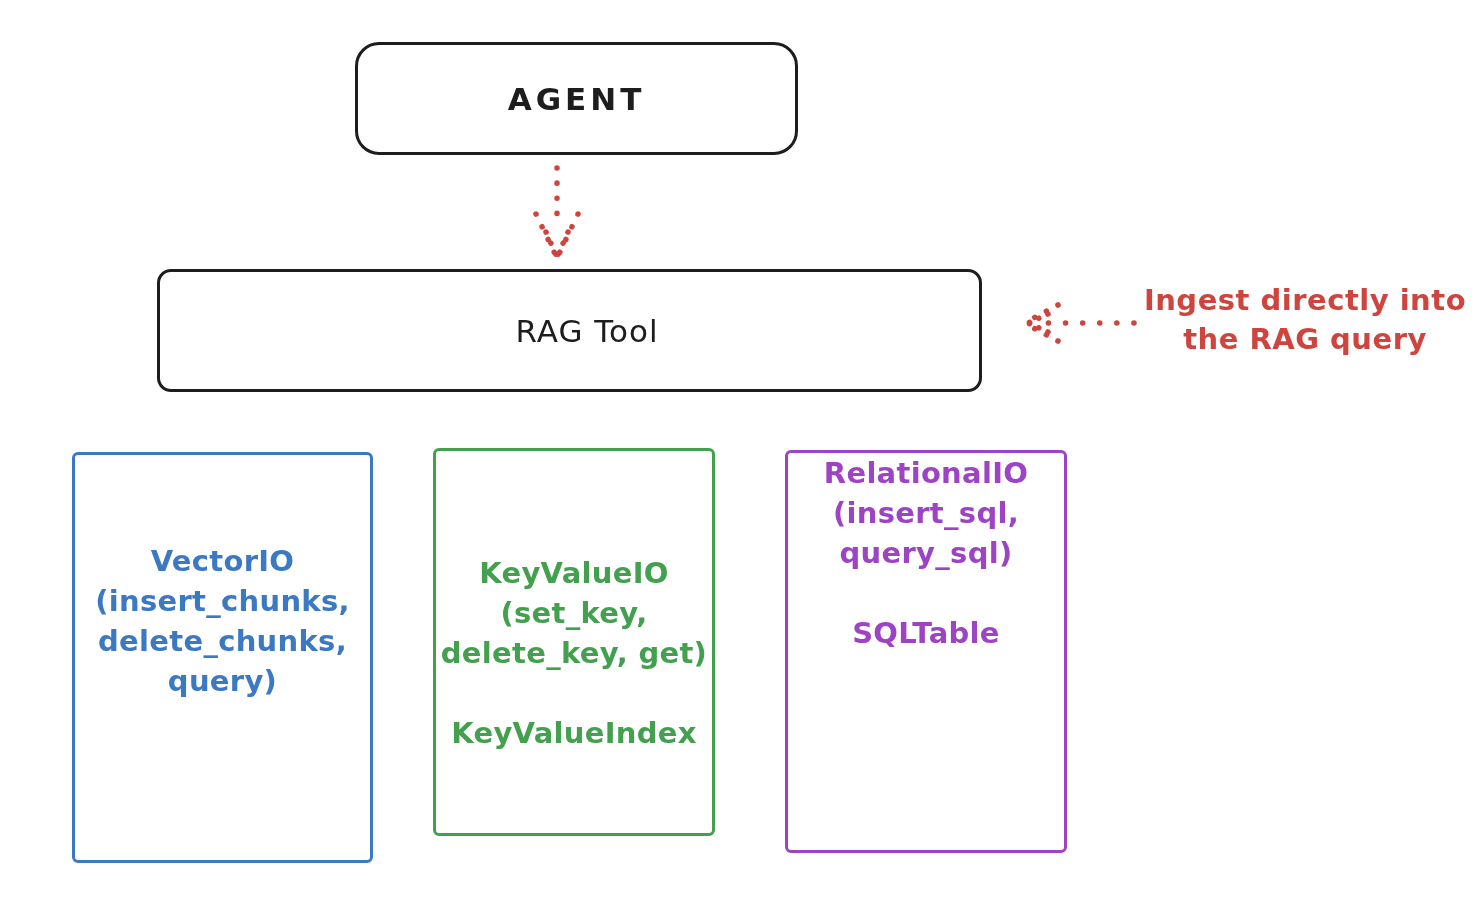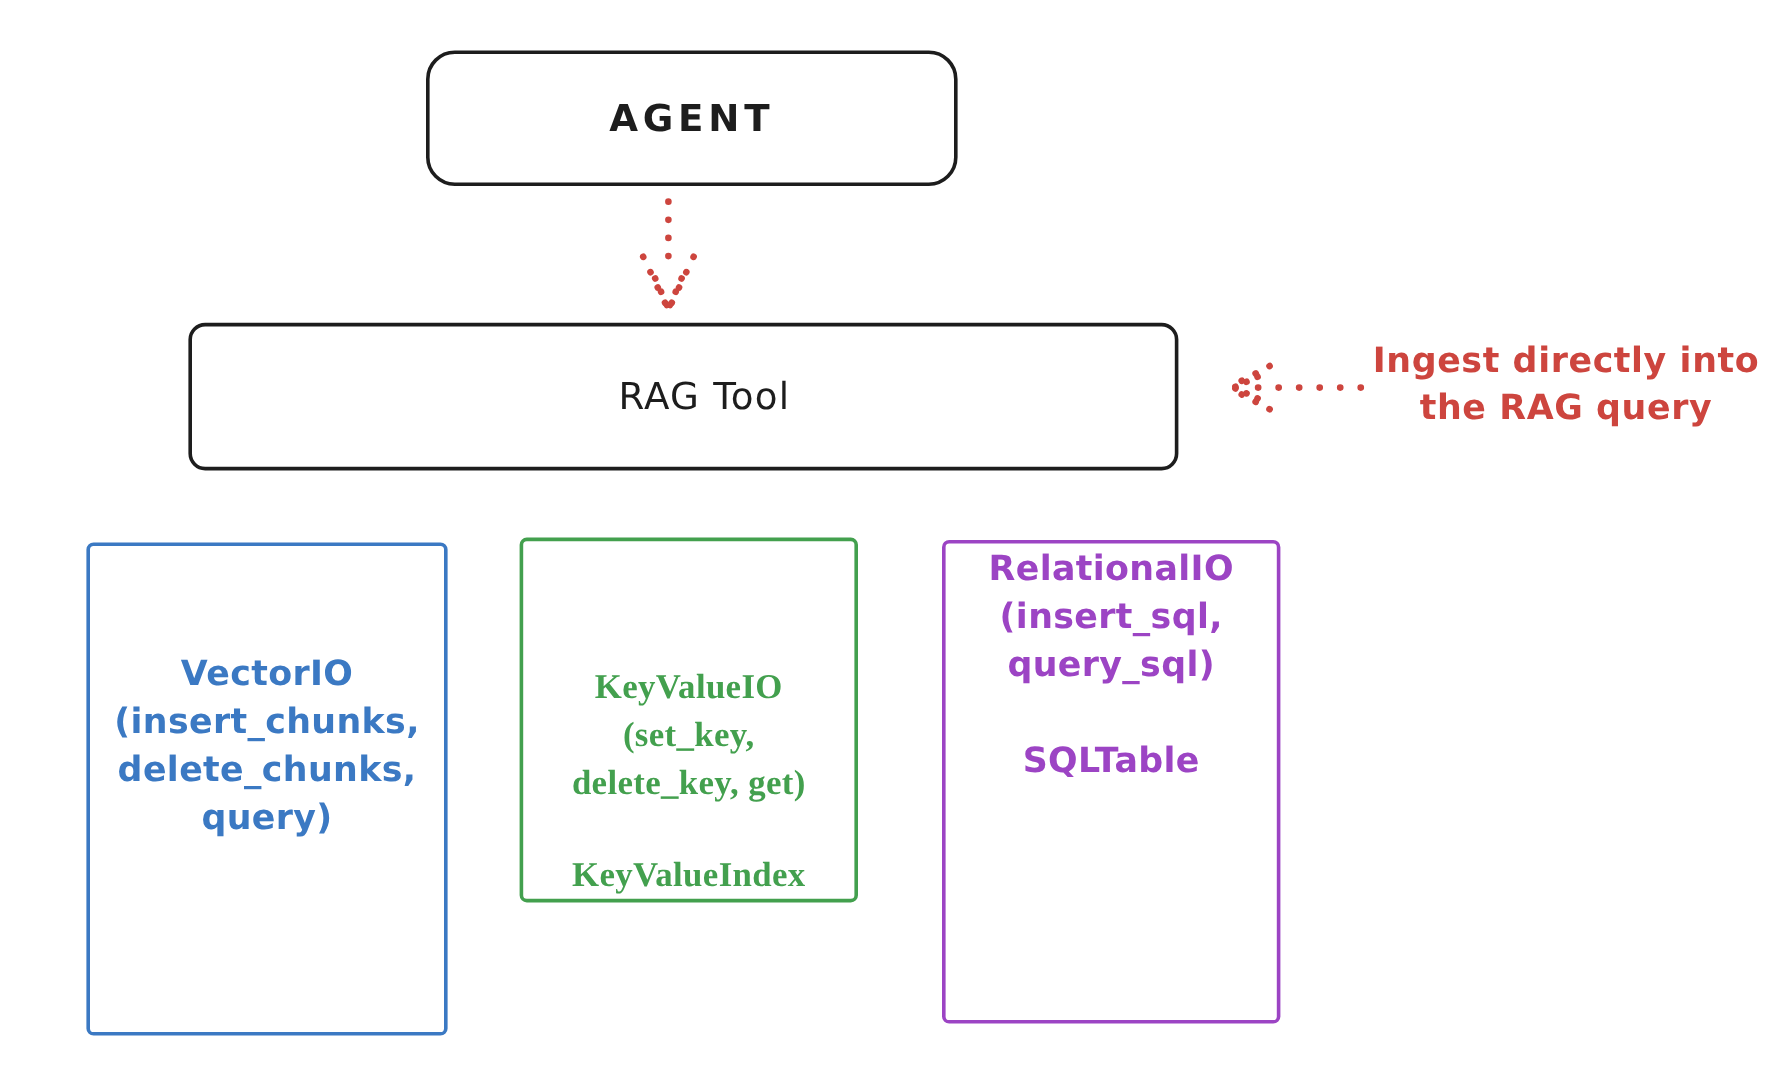--- a/index.html
+++ b/index.html
@@ -60,24 +60,23 @@
     line-height: 40px;
     letter-spacing: 0.3px;
   }
   .backend .gap { height: 40px; }
   .backend-vector {
     left: 72px; top: 452px; width: 301px; height: 411px;
     border: 3.5px solid var(--blue); color: var(--blue);
     padding-top: 86px;
   }
   .backend-keyvalue {
-    left: 433px; top: 448px; width: 282px; height: 304px;
+    left: 433px; top: 448px; width: 282px; height: 388px;
     border: 3.5px solid var(--green); color: var(--green);
     padding-top: 102px;
-    font-family: Liberation Serif, serif;
   }
   .backend-relational {
     left: 785px; top: 450px; width: 282px; height: 403px;
     border: 3.5px solid var(--purple); color: var(--purple);
   }
   .line { display: block; }
 </style>
 </head>
 <body>
 

